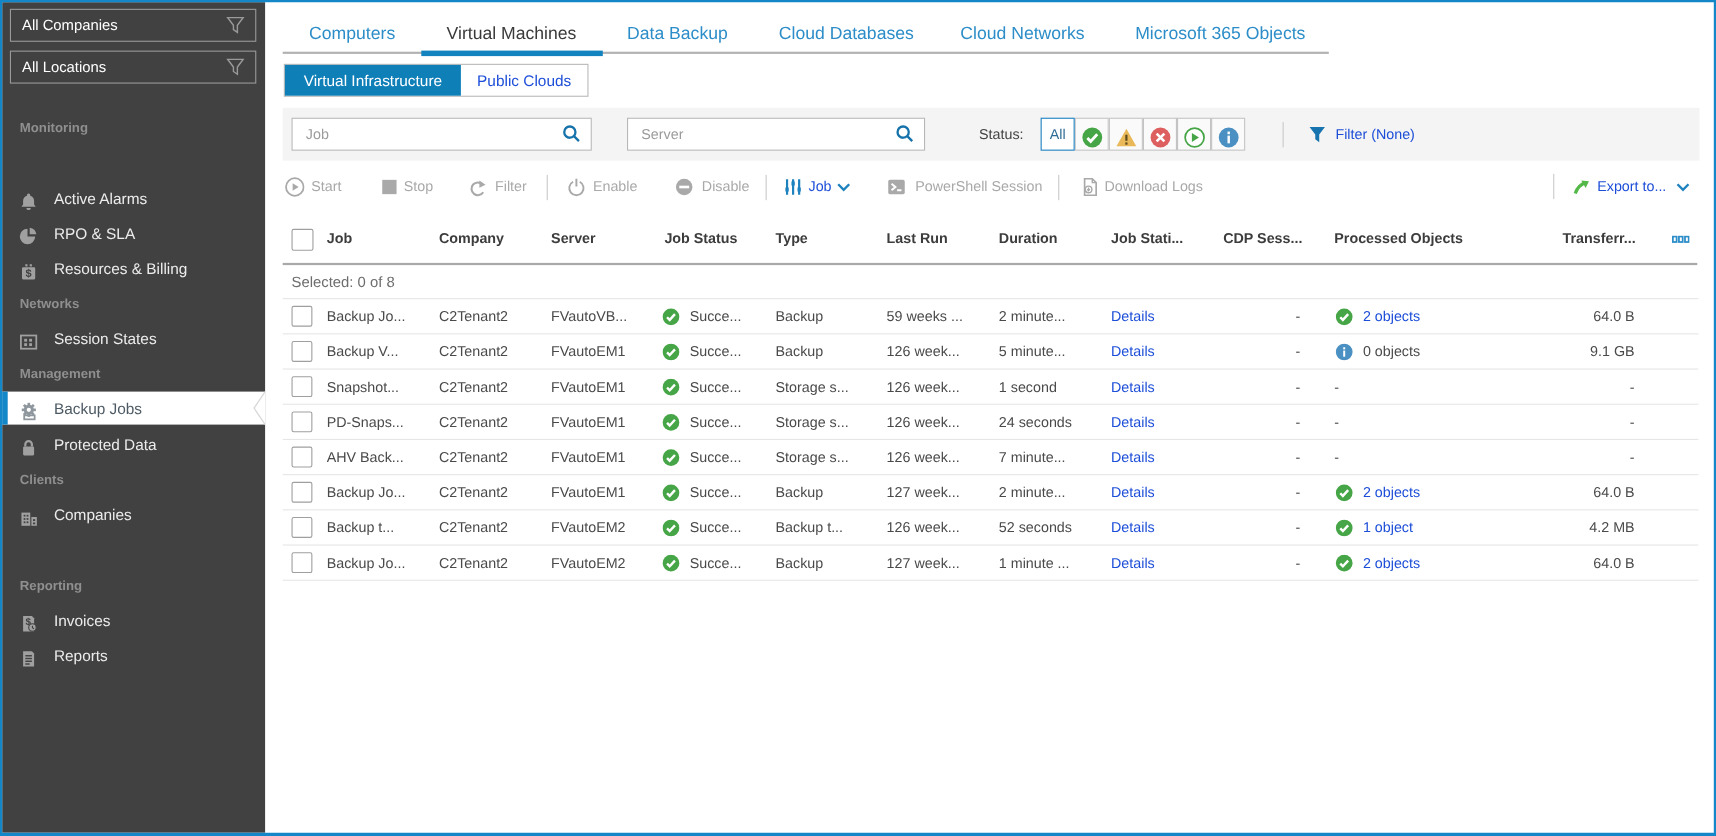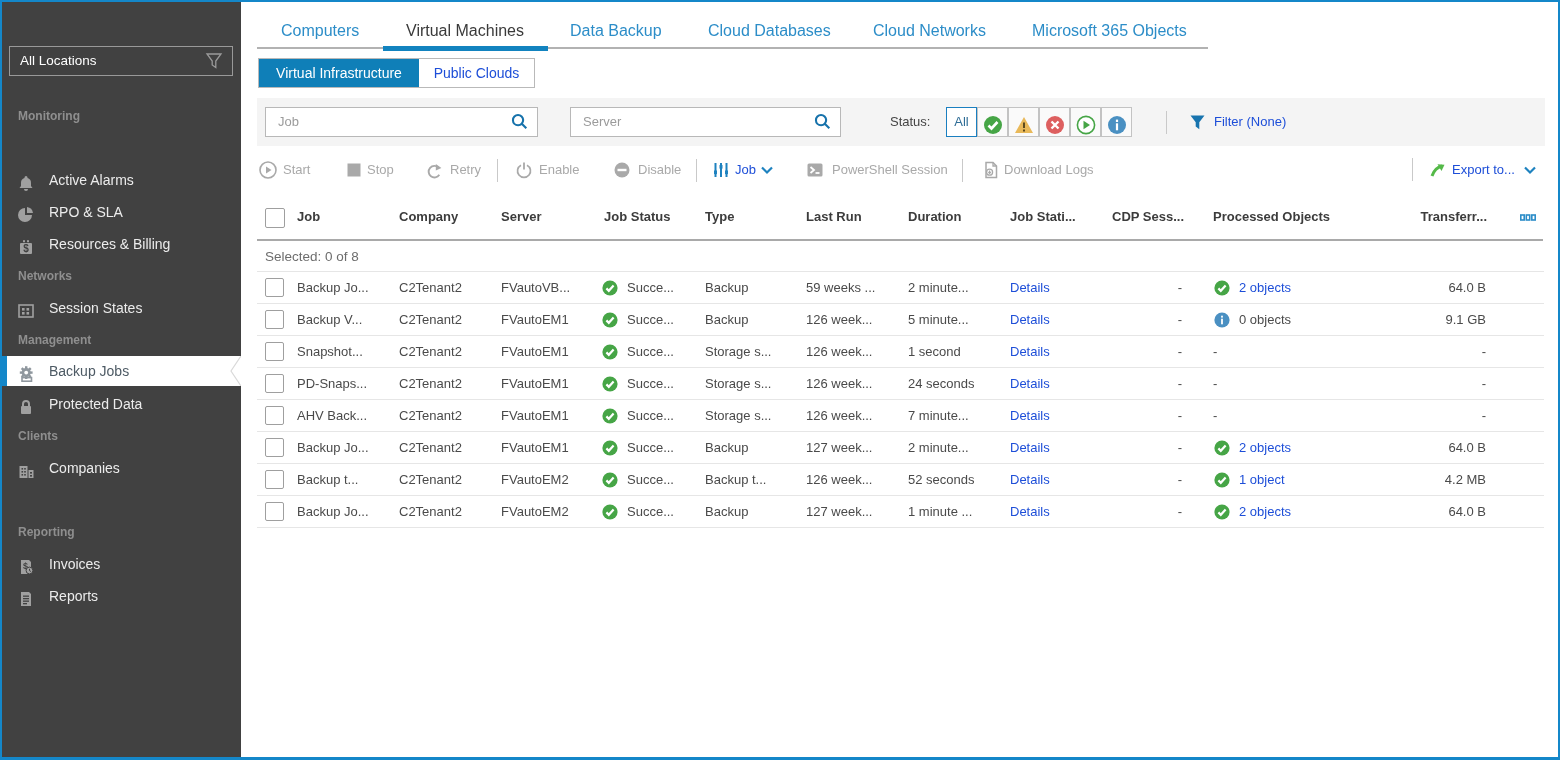--- a/index.html
+++ b/index.html
@@ -26,20 +26,23 @@
 .vsep{position:absolute;width:1px;background:#c9c9c9}
 .hcell{position:absolute;top:0;height:100%;line-height:20px;font-weight:bold;font-size:13px;color:#3c3c3c;white-space:nowrap}
 .row{position:absolute;left:257px;width:1287px;height:32px;border-bottom:1px solid #e6e6e6;font-size:13px;color:#4a4a4a}
 .cell{position:absolute;top:0;height:32px;line-height:32px;white-space:nowrap}
 .cb{position:absolute;width:19px;height:19px;background:#fff;border:1px solid #9f9f9f;border-radius:2px}
 .blue{color:#1d4ed8}
 .stic{position:absolute;top:8px;width:16px;height:16px}
 </style></head><body>
 
 <div id="sidebar">
+<div class="dd" style="top:6px">All Companies<svg width="18" height="18" viewBox="0 0 18 18" style="">
+        <path d="M2 2 h14 l-5.2 7 v6.5 l-3.6-2.5 V9 Z" fill="none" stroke="#9a9a9a" stroke-width="1.3"></path>
+      </svg></div>
 <div class="dd" style="top:44px">All Locations<svg width="18" height="18" viewBox="0 0 18 18" style="">
         <path d="M2 2 h14 l-5.2 7 v6.5 l-3.6-2.5 V9 Z" fill="none" stroke="#9a9a9a" stroke-width="1.3"></path>
       </svg></div>
 <div class="sec" style="top:98px">Monitoring</div>
 <div class="mi" style="top:162px">
       <span class="ic"><svg width="18" height="18" viewBox="0 0 18 18" style="">
           <path d="M9 2 a1.5 1.5 0 0 1 1.5 1.5 v.5 a5 5 0 0 1 3.5 4.8 V12 l1.5 2 H2.5 L4 12 V8.8 A5 5 0 0 1 7.5 4 v-.5 A1.5 1.5 0 0 1 9 2 Z" fill="#a0a0a0"></path>
           <path d="M7 15 a2 2 0 0 0 4 0 Z" fill="#a0a0a0"></path>
         </svg></span>
       <span class="lb">Active Alarms</span>
@@ -193,21 +196,21 @@
 <div class="tbtn" style="left:259px"><svg width="18" height="18" viewBox="0 0 18 18" style="margin-top:5px">
       <circle cx="9" cy="9" r="8" fill="none" stroke="#a9a9a9" stroke-width="1.6"></circle>
       <path d="M7 5.5 v7 l5.5-3.5 Z" fill="#a9a9a9"></path>
     </svg><span class="tx " style="left:24px">Start</span></div>
 <div class="tbtn" style="left:345px"><svg width="18" height="18" viewBox="0 0 18 18" style="margin-top:5px">
       <rect x="2.5" y="2.5" width="13" height="13" fill="#a9a9a9"></rect>
     </svg><span class="tx " style="left:22px">Stop</span></div>
 <div class="tbtn" style="left:426px"><svg width="18" height="18" viewBox="0 0 18 18" style="margin-top:5px">
       <path d="M12.6 6.6 A5.8 5.8 0 1 0 13.3 13.8" fill="none" stroke="#a9a9a9" stroke-width="1.9"></path>
       <path d="M9.8 3.0 L15.4 6.9 L9.8 9.6 Z" fill="#a9a9a9"></path>
-    </svg><span class="tx " style="left:24px">Retry</span></div>
+    </svg><span class="tx " style="left:24px">Filter</span></div>
 <div class="vsep" style="left:497px;top:159px;height:23px"></div>
 <div class="tbtn" style="left:515px"><svg width="18" height="18" viewBox="0 0 18 18" style="margin-top:5px">
       <path d="M6 4.2 a6.5 6.5 0 1 0 6 0" fill="none" stroke="#a9a9a9" stroke-width="1.7"></path>
       <path d="M9 1.5 v7" stroke="#a9a9a9" stroke-width="1.8"></path>
     </svg><span class="tx " style="left:24px">Enable</span></div>
 <div class="tbtn" style="left:613px"><svg width="18" height="18" viewBox="0 0 18 18" style="margin-top:5px">
       <circle cx="9" cy="9" r="7.5" fill="#a9a9a9"></circle>
       <rect x="4.5" y="7.8" width="9" height="2.4" fill="#fff"></rect>
     </svg><span class="tx " style="left:25px">Disable</span></div>
 <div class="vsep" style="left:696px;top:159px;height:23px"></div>

